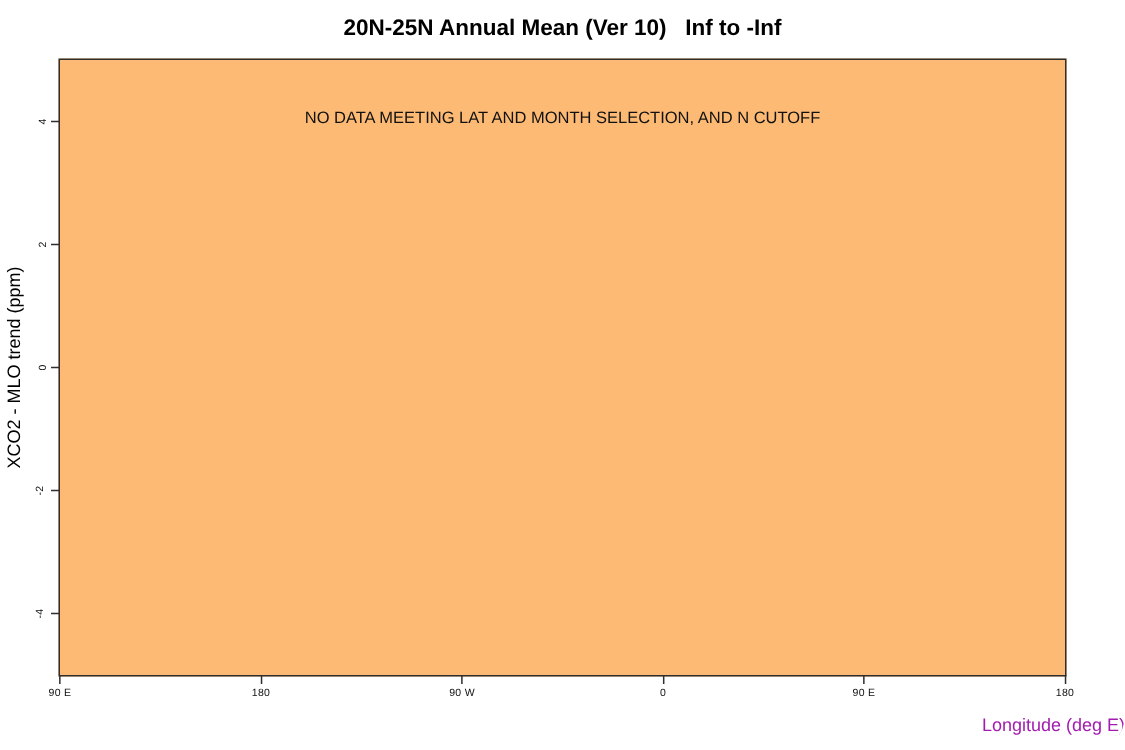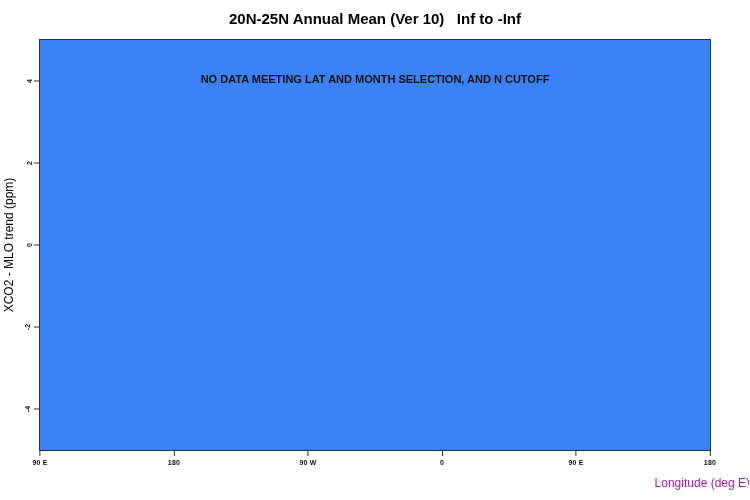--- a/index.html
+++ b/index.html
@@ -29,22 +29,21 @@
     color: #000000;
   }
   .plot-box {
     position: absolute;
     left: 39px;
     top: 39px;
     width: 672px;
     height: 412px;
     border: 1px solid #2f2f2f;
     box-sizing: border-box;
-    background: #3b82f6;
-    font-weight: bold;
+    background: #fdba74;
   }
   .annotation {
     position: absolute;
     top: 33px;
     left: 0;
     width: 100%;
     text-align: center;
     font-size: 11px;
     color: #111111;
     white-space: pre;

